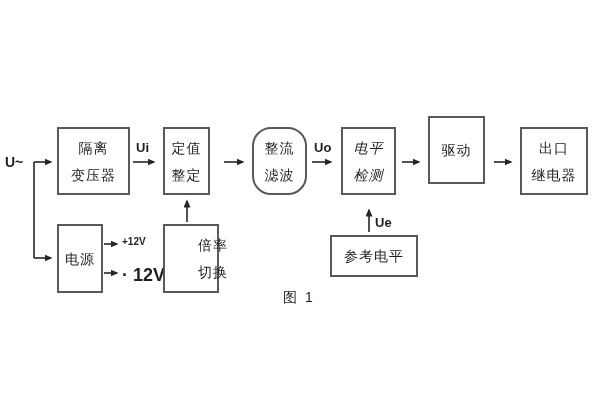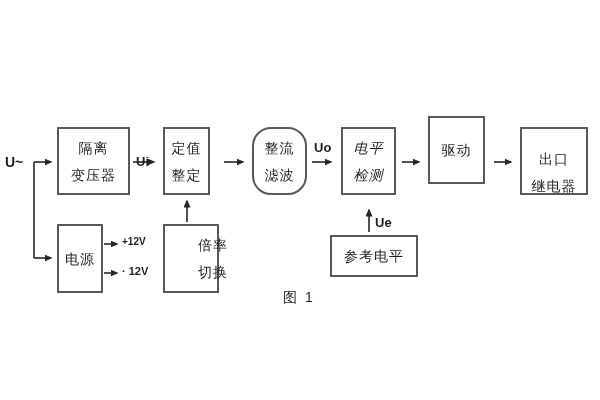--- a/index.html
+++ b/index.html
@@ -56,25 +56,25 @@
     <path class="connector" d="M312,162 L331,162" marker-end="url(#ah)"></path>
     <path class="connector" d="M402,162 L419,162" marker-end="url(#ah)"></path>
     <path class="connector" d="M494,162 L511,162" marker-end="url(#ah)"></path>
     <path class="connector" d="M104,244 L117,244" marker-end="url(#ah)"></path>
     <path class="connector" d="M104,273 L117,273" marker-end="url(#ah)"></path>
     <path class="connector" d="M187,222 L187,201" marker-end="url(#ah)"></path>
     <path class="connector" d="M369,232 L369,210" marker-end="url(#ah)"></path>
   </svg>
 
   <span class="lbl" style="left:5px;top:155px;font-size:14px;">U~</span>
-  <span class="lbl" style="left:136px;top:155px;text-align:center;">Ui</span>
+  <span class="lbl" style="left:136px;top:141px;text-align:center;">Ui</span>
   <span class="lbl" style="left:314px;top:141px;">Uo</span>
   <span class="lbl" style="left:375px;top:216px;">Ue</span>
   <span class="lbl" style="left:122px;top:237px;font-size:10px;">+12V</span>
-  <span class="lbl" style="left:122px;top:266px;font-size:11px;">· 12V</span>
+  <span class="lbl" style="left:122px;top:266px;font-size:18px;">· 12V</span>
   <span class="lbl cn" style="left:283px;top:290px;">图 1</span>
 
   <div class="box" style="left:57px;top:127px;width:73px;height:68px;">
     <span>隔离</span>
     <span>变压器</span>
   </div>
 
   <div class="box" style="left:163px;top:127px;width:47px;height:68px;text-align:right;">
     <span>定值</span>
     <span>整定</span>
@@ -87,21 +87,21 @@
 
   <div class="box" style="left:341px;top:127px;width:55px;height:68px;font-style:italic;">
     <span>电平</span>
     <span>检测</span>
   </div>
 
   <div class="box" style="left:428px;top:116px;width:57px;height:68px;">
     <span>驱动</span>
   </div>
 
-  <div class="box" style="left:520px;top:127px;width:68px;height:68px;justify-content:flex-end;">
+  <div class="box" style="left:520px;top:127px;width:68px;height:68px;">
     <span>出口</span>
     <span>继电器</span>
   </div>
 
   <div class="box" style="left:57px;top:224px;width:46px;height:69px;">
     <span>电源</span>
   </div>
 
   <div class="box" style="left:163px;top:224px;width:56px;height:69px;padding-left:44px;">
     <span>倍率</span>

